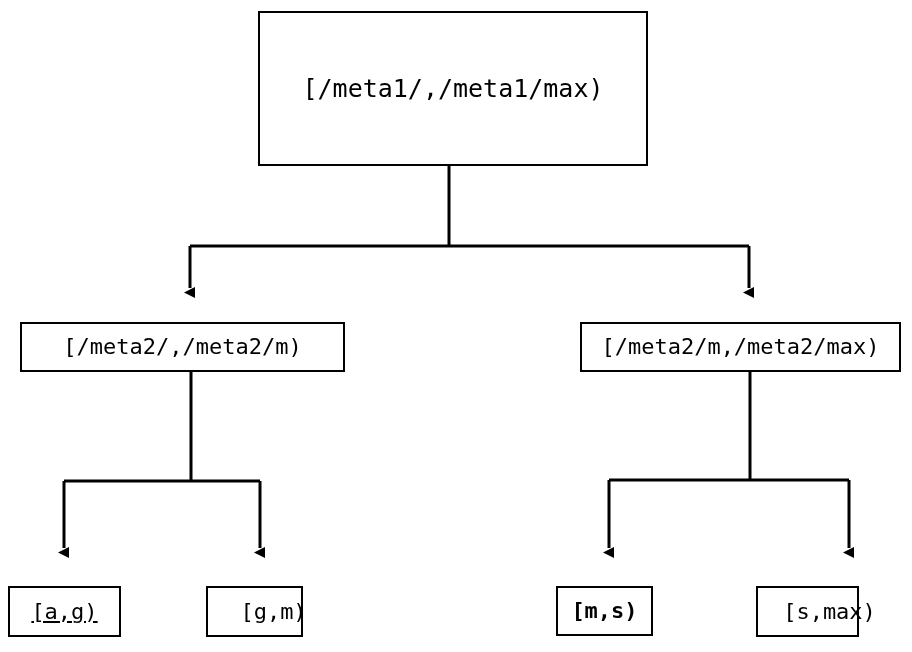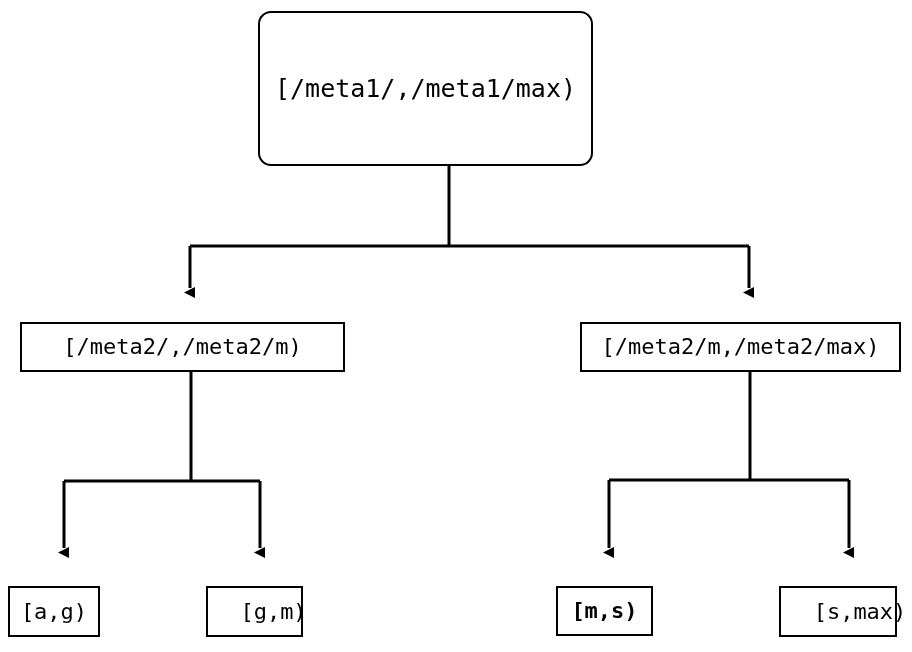--- a/index.html
+++ b/index.html
@@ -42,23 +42,22 @@
   }
   .node-label {
     display: block;
     line-height: 1;
     letter-spacing: 0px;
   }
   
   #node-root {
     left: 258px;
     top: 11px;
-    width: 335px;
+    width: 390px;
     height: 155px;
-    border-radius: 13px;
   }
   #node-root .node-label {
     font-size: 25px;
   }
   
   #node-mid-left {
     left: 20px;
     top: 322px;
     width: 325px;
     height: 50px;
@@ -71,41 +70,42 @@
     align-items: center;
   }
   #node-mid-left .node-label,
   #node-mid-right .node-label {
     font-size: 22px;
   }
   
   #node-leaf-ag {
     left: 8px;
     top: 586px;
-    width: 92px;
+    width: 113px;
     height: 51px;
+    text-decoration: underline;
   }
   #node-leaf-gm {
     left: 206px;
     top: 586px;
     width: 97px;
     height: 51px;
     padding-left: 38px;
   }
   #node-leaf-ms {
     left: 556px;
     top: 586px;
     width: 97px;
     height: 50px;
     font-weight: bold;
   }
   #node-leaf-smax {
-    left: 779px;
+    left: 756px;
     top: 586px;
-    width: 118px;
+    width: 103px;
     height: 51px;
     padding-left: 44px;
   }
   #node-leaf-ag .node-label,
   #node-leaf-gm .node-label,
   #node-leaf-ms .node-label,
   #node-leaf-smax .node-label {
     font-size: 22px;
   }
 </style>

